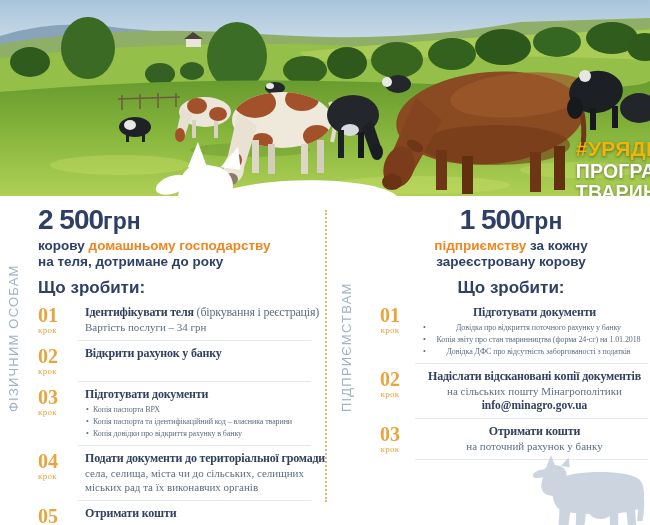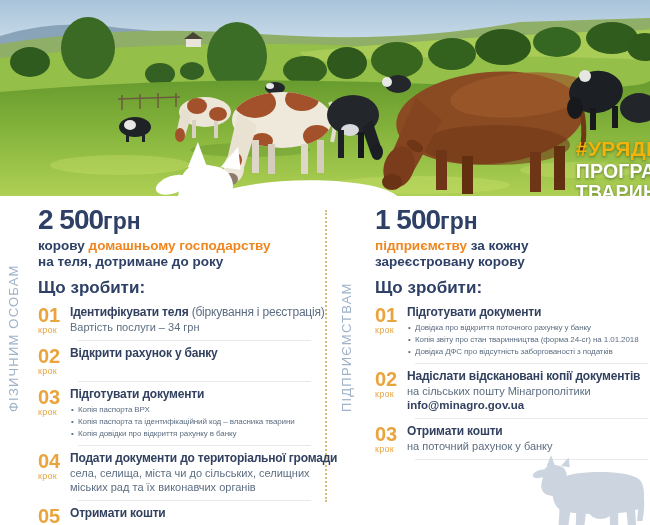--- a/index.html
+++ b/index.html
@@ -34,30 +34,30 @@
   .col-left  { left:0; width:325px; }
   .col-right { left:325px; width:325px; }
   .side-label {
     position:absolute; left:6px; top:16px; height:200px;
     writing-mode:vertical-rl; transform:rotate(180deg);
     font-size:13px; color:#9fb2c8; letter-spacing:1.2px; white-space:nowrap;
   }
   .col-right .side-label { left:14px; }
   .col-body { position:absolute; top:10px; }
   .col-left  .col-body { left:38px;  width:284px; }
-  .col-right .col-body { left:50px;  width:272px; }
+  .col-right .col-body { left:50px;  width:272px;text-align:center; }
 
   .amount-row { white-space:nowrap; line-height:1; margin-bottom:4px; }
   .amount { font-size:28px; font-weight:800; color:#2e4066; letter-spacing:-1px; }
   .currency { font-size:23px; font-weight:800; color:#2e4066; }
   .subtitle { font-size:13.5px; font-weight:800; line-height:1.22; white-space:nowrap; margin-bottom:7px; }
   .navy { color:#2e4066; } .orange { color:#f0861f; }
   .todo { font-size:17px; font-weight:700; color:#2e4066; margin-bottom:7px; }
 
-  .step { display:flex; gap:2px; }
+  .step { display:flex; gap:17px;font-family:Liberation Serif, serif; }
   .num-col { width:30px; flex:0 0 30px; line-height:1; }
   .step-num { font-size:20px; color:#e9a43d; font-weight:600; }
   .step-krok { font-size:9px; color:#e9a43d; margin-top:1px; letter-spacing:.3px; }
   .step-body { flex:1; min-width:0; }
   .step-title { font-size:12px; font-weight:700; color:#32415f; letter-spacing:-.2px; white-space:nowrap; line-height:1.25; }
   .title-note { font-weight:400; color:#5d6e82; }
   .step-desc { font-size:11px; color:#5d6e82; line-height:1.3; white-space:nowrap; }
   .email { font-size:11.5px; font-weight:700; color:#32415f; line-height:1.3; }
   .bullets { list-style:none; margin-top:2px; }
   .bullets li {

